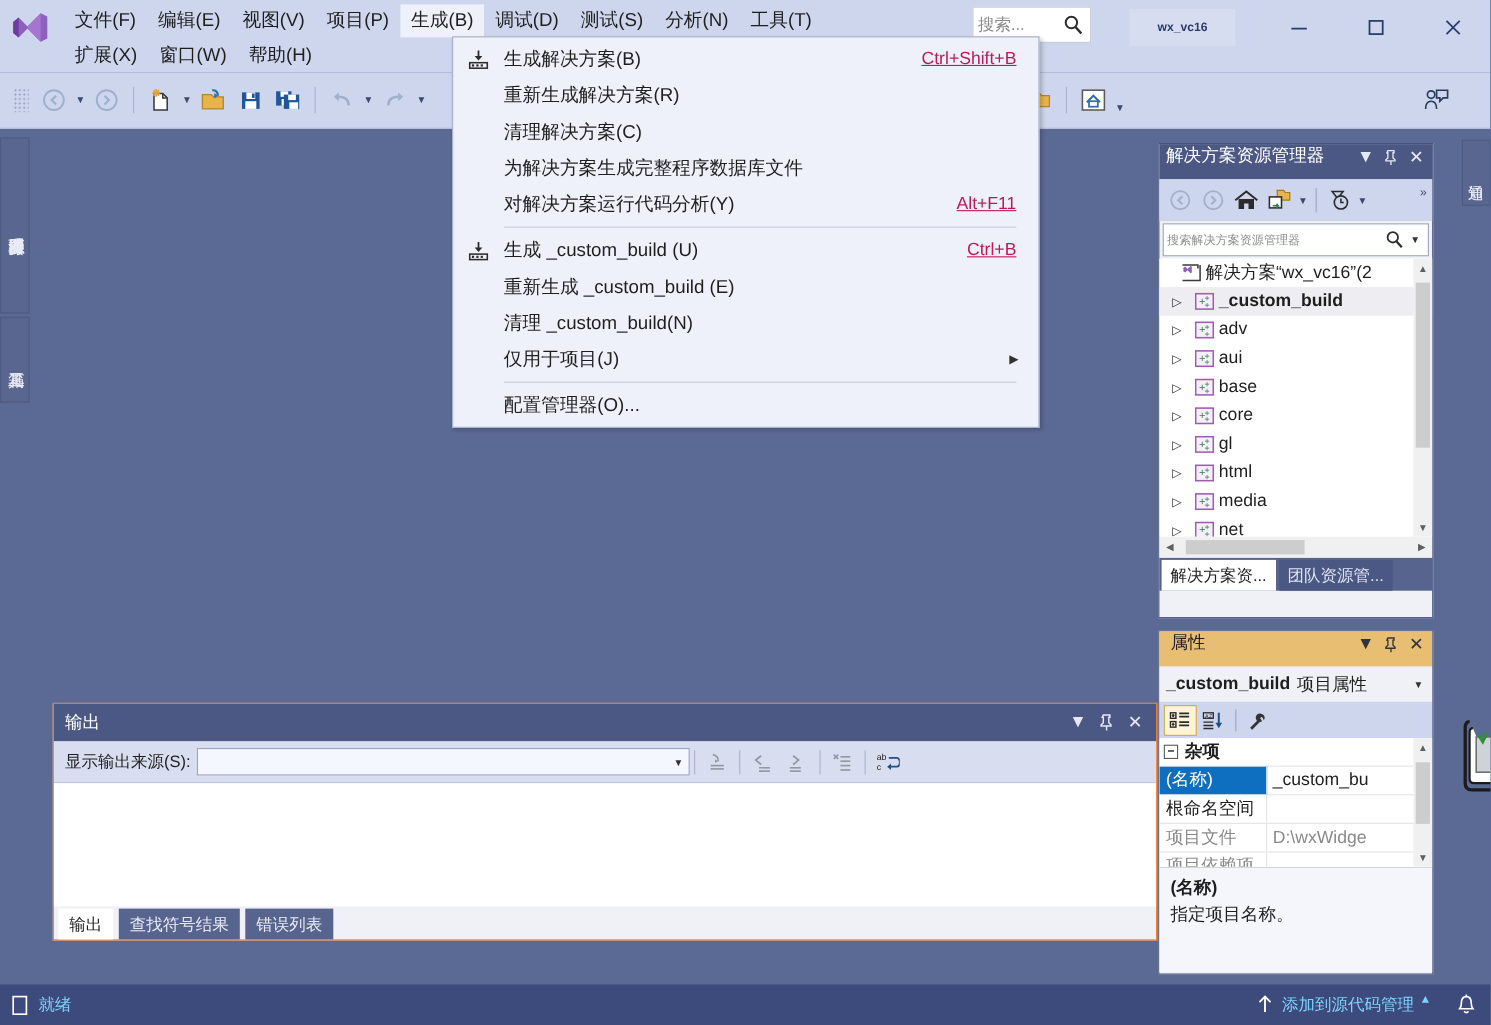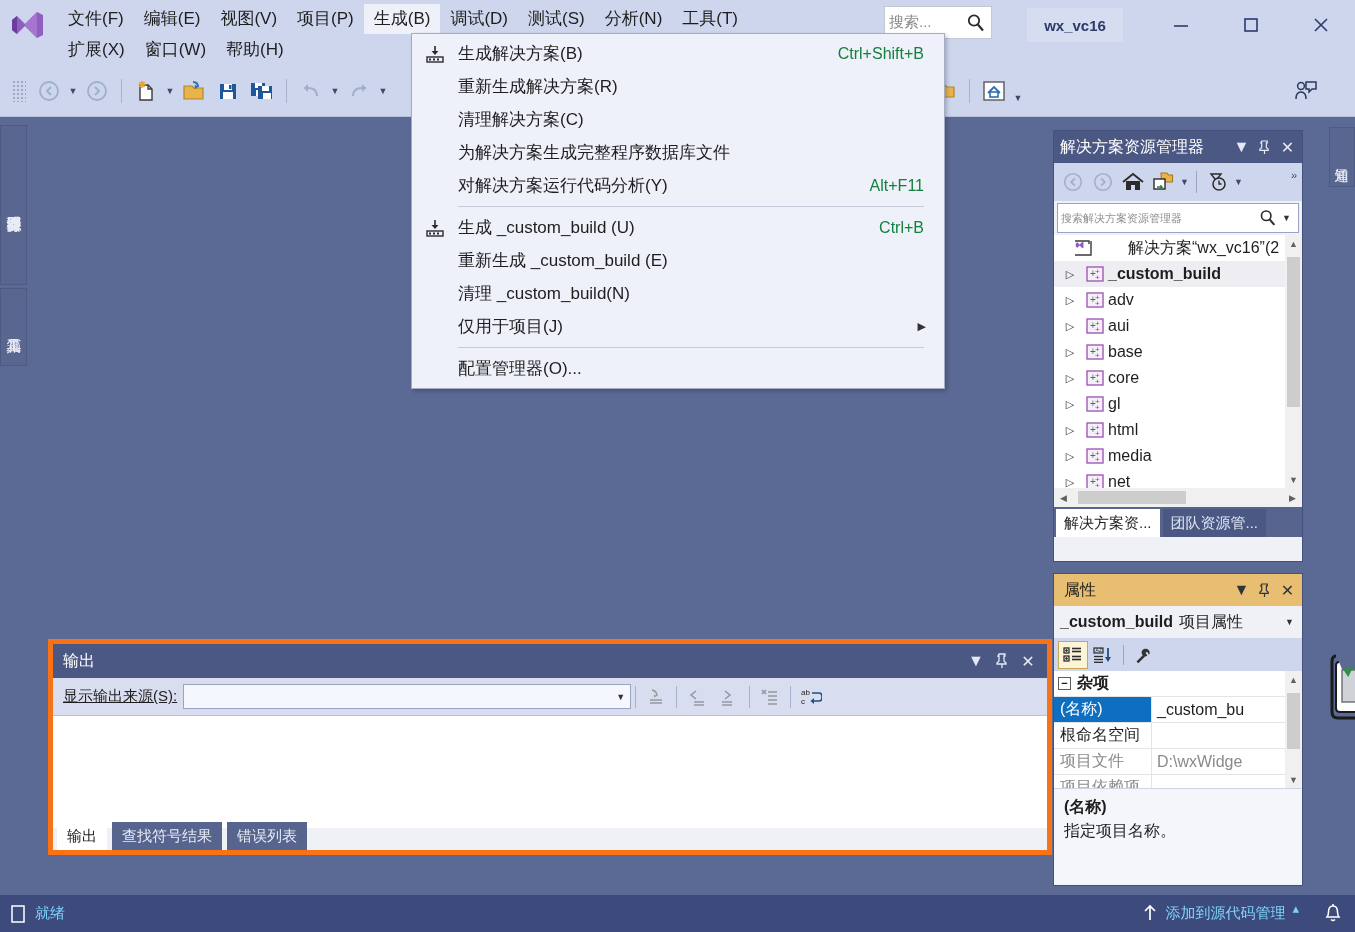--- a/index.html
+++ b/index.html
@@ -28,21 +28,21 @@
   .menu-item.open { background:#eef1fa; color:#1e1e1e; }
   .search-box {
     position:absolute; left:884px; top:6px; width:108px; height:33px;
     background:#ffffff; border:1px solid #c3c8d4; display:flex; align-items:center;
     padding:0 4px;
   }
   .search-box .ph { color:#8a8a8a; font-size:15px; flex:1; white-space:nowrap; overflow:hidden; }
   .search-box .mag { width:22px; height:22px; }
   .win-title {
     position:absolute; left:1027px; top:8px; width:96px; height:34px;
-    background:#d7ddf0; color:#2b3a6b; font-weight:bold; font-size:15px;
+    background:#d7ddf0; color:#2b3a6b; font-weight:bold; font-size:11px;
     display:flex; align-items:center; justify-content:center;
   }
   .wbtn { position:absolute; top:6px; width:52px; height:38px; display:flex; align-items:center; justify-content:center; color:#2b3a6b; }
   .wbtn.min { left:1155px; }
   .wbtn.max { left:1225px; }
   .wbtn.close { left:1295px; }
 
   
   .toolbar {
     position:absolute; left:0; top:66px; width:1355px; height:51px;
@@ -80,40 +80,40 @@
   .dropdown {
     position:absolute; left:411px; top:33px; width:534px;
     background:#eef1fa; border:1px solid #a3adc6;
     box-shadow:2px 2px 4px rgba(0,0,0,.22);
     z-index:40; padding:3px 0;
   }
   .mrow { height:33px; display:flex; align-items:center; position:relative; cursor:default; }
   .mrow.sel { background:#c2cdf0; }
   .mrow .micon { width:46px; display:flex; align-items:center; justify-content:center; }
   .mrow .mlabel { font-size:17px; color:#1e1e1e; white-space:nowrap; }
-  .mrow .mshort { position:absolute; right:20px; font-size:16px; color:#15803d; }
+  .mrow .mshort { position:absolute; right:20px; font-size:16px; color:#be185d;text-decoration:underline; }
   .mrow .marrow { position:absolute; right:18px; font-size:11px; color:#333; }
   .msep { height:1px; background:#c5cbdb; margin:4px 20px 4px 46px; }
 
   
   .output {
     position:absolute; left:48px; top:639px; width:1004px; height:216px;
-    background:#f0f1f7; border:5px solid #f97316;
+    background:#f0f1f7; border:1px solid #f97316;
   }
   .out-head {
     height:34px; background:#4b5884; color:#ffffff;
     display:flex; align-items:center; padding:0 6px 0 10px; font-size:16px;
   }
   .out-head .spacer { flex:1; }
   .out-head .hicn { width:26px; height:26px; display:flex; align-items:center; justify-content:center; color:#e6e9f5; }
   .out-toolbar {
     height:38px; background:#d8deef; display:flex; align-items:center; padding:0 6px;
     border-bottom:1px solid #b9c2dd;
   }
-  .out-toolbar .lbl { font-size:15px; margin:0 6px 0 4px; color:#1e1e1e;text-decoration:underline; }
+  .out-toolbar .lbl { font-size:15px; margin:0 6px 0 4px; color:#1e1e1e; }
   .combo {
     width:448px; height:25px; background:#f5f7ff; border:1px solid #9aa4c2;
     display:flex; align-items:center; justify-content:flex-end; padding-right:5px;
   }
   .combo .car { font-size:9px; color:#333; }
   .otbtn { width:32px; height:28px; display:flex; align-items:center; justify-content:center; opacity:.45; }
   .otbtn.on { opacity:1; }
   .osep { width:1px; height:22px; background:#a9b2cd; margin:0 4px; }
   .out-body { height:112px; background:#ffffff; }
   .out-tabs { position:absolute; left:0; bottom:0; height:32px; display:flex; align-items:flex-end; padding-left:4px; }
@@ -123,39 +123,39 @@
   }
   .otab.active { background:#ffffff; color:#1e1e1e; }
 
   
   .sln {
     position:absolute; left:1053px; top:130px; width:250px; height:432px;
     background:#f0f1f7; border:1px solid #44517c;
   }
   .pane-head {
     height:32px; background:#4b5884; color:#ffffff;
-    display:flex; align-items:center; padding:0 3px 0 6px; font-size:16px; white-space:nowrap;
+    display:flex; align-items:flex-start; padding:0 3px 0 6px; font-size:16px; white-space:nowrap;
   }
   .pane-head .spacer { flex:1; }
   .pane-head .hicn { width:23px; height:24px; display:flex; align-items:center; justify-content:center; color:#e6e9f5; }
   .sln-tools {
     height:38px; background:#cdd6ed; display:flex; align-items:center; padding:0 4px; position:relative;
   }
   .sbtn { width:30px; height:30px; display:flex; align-items:center; justify-content:center; }
   .scar { width:13px; height:30px; display:flex; align-items:center; justify-content:center; font-size:9px; color:#3c4a6b; }
   .ssep { width:1px; height:22px; background:#9aa4c2; margin:0 5px; }
   .chev2 { position:absolute; right:5px; top:6px; font-size:11px; color:#3c4a6b; }
   .sln-search {
     height:30px; margin:2px 3px; background:#ffffff; border:1px solid #9aa4c2;
     display:flex; align-items:center; padding:0 3px;
   }
   .sln-search .ph { flex:1; color:#8f8f8f; font-size:11px; overflow:hidden; white-space:nowrap; }
   .tree { position:relative; height:253px; background:#ffffff; overflow:hidden; }
   .tnode { height:26px; display:flex; align-items:center; padding-left:4px; white-space:nowrap; font-size:16px; }
-  .tnode.root { padding-left:16px;gap:32px; }
+  .tnode.root { padding-left:16px; }
   .tnode.selected { background:#eeeef2; }
   .tnode .tw { width:24px; display:flex; align-items:center; justify-content:center; font-size:11px; color:#2b2b2b; }
   .tnode .ti { width:26px; display:flex; align-items:center; justify-content:center; }
   .tnode .tl { color:#1e1e1e; }
   .tnode.selected .tl { font-weight:bold; }
   .vscroll { position:absolute; right:0; top:0; width:17px; height:100%; background:#f0f0f0; }
   .vscroll .arrow { height:17px; display:flex; align-items:center; justify-content:center; font-size:9px; color:#606060; }
   .vscroll .thumb { position:absolute; left:2px; top:22px; width:13px; height:150px; background:#cdcdcd; }
   .hscroll { height:19px; background:#f0f0f0; display:flex; align-items:center; position:relative; }
   .hscroll .arrow { width:19px; text-align:center; font-size:9px; color:#606060; }

